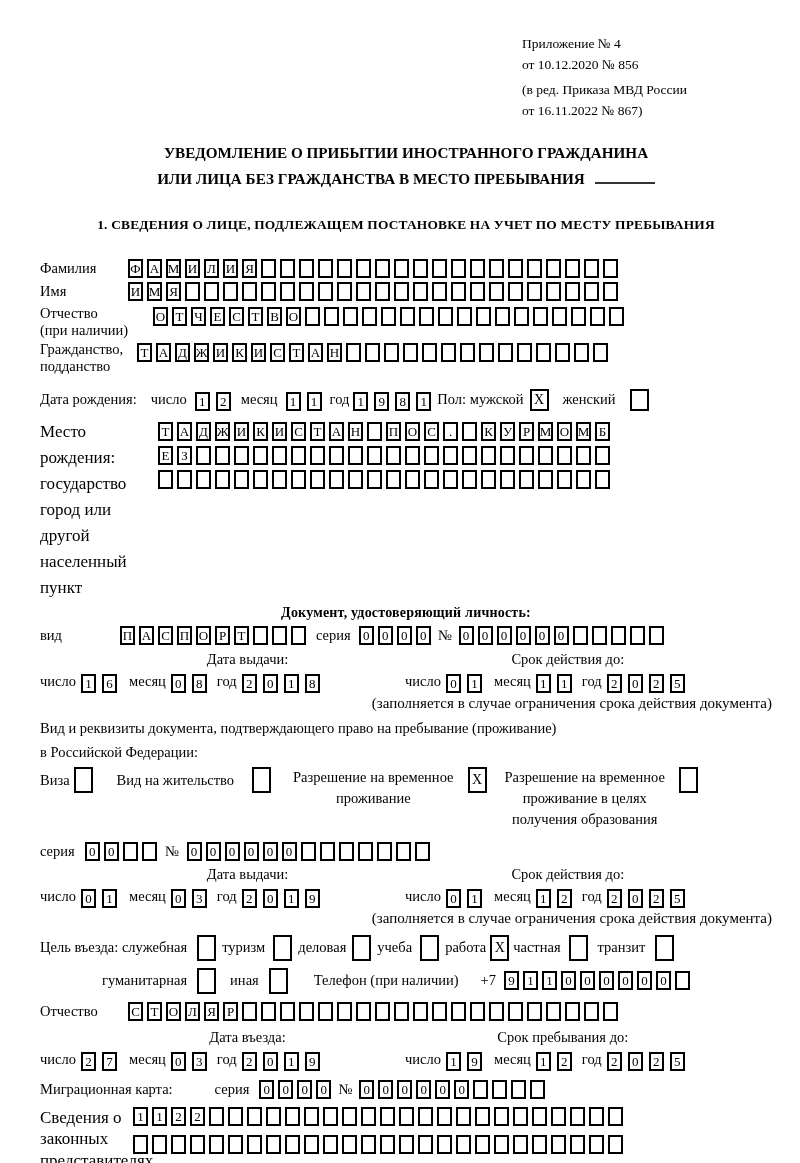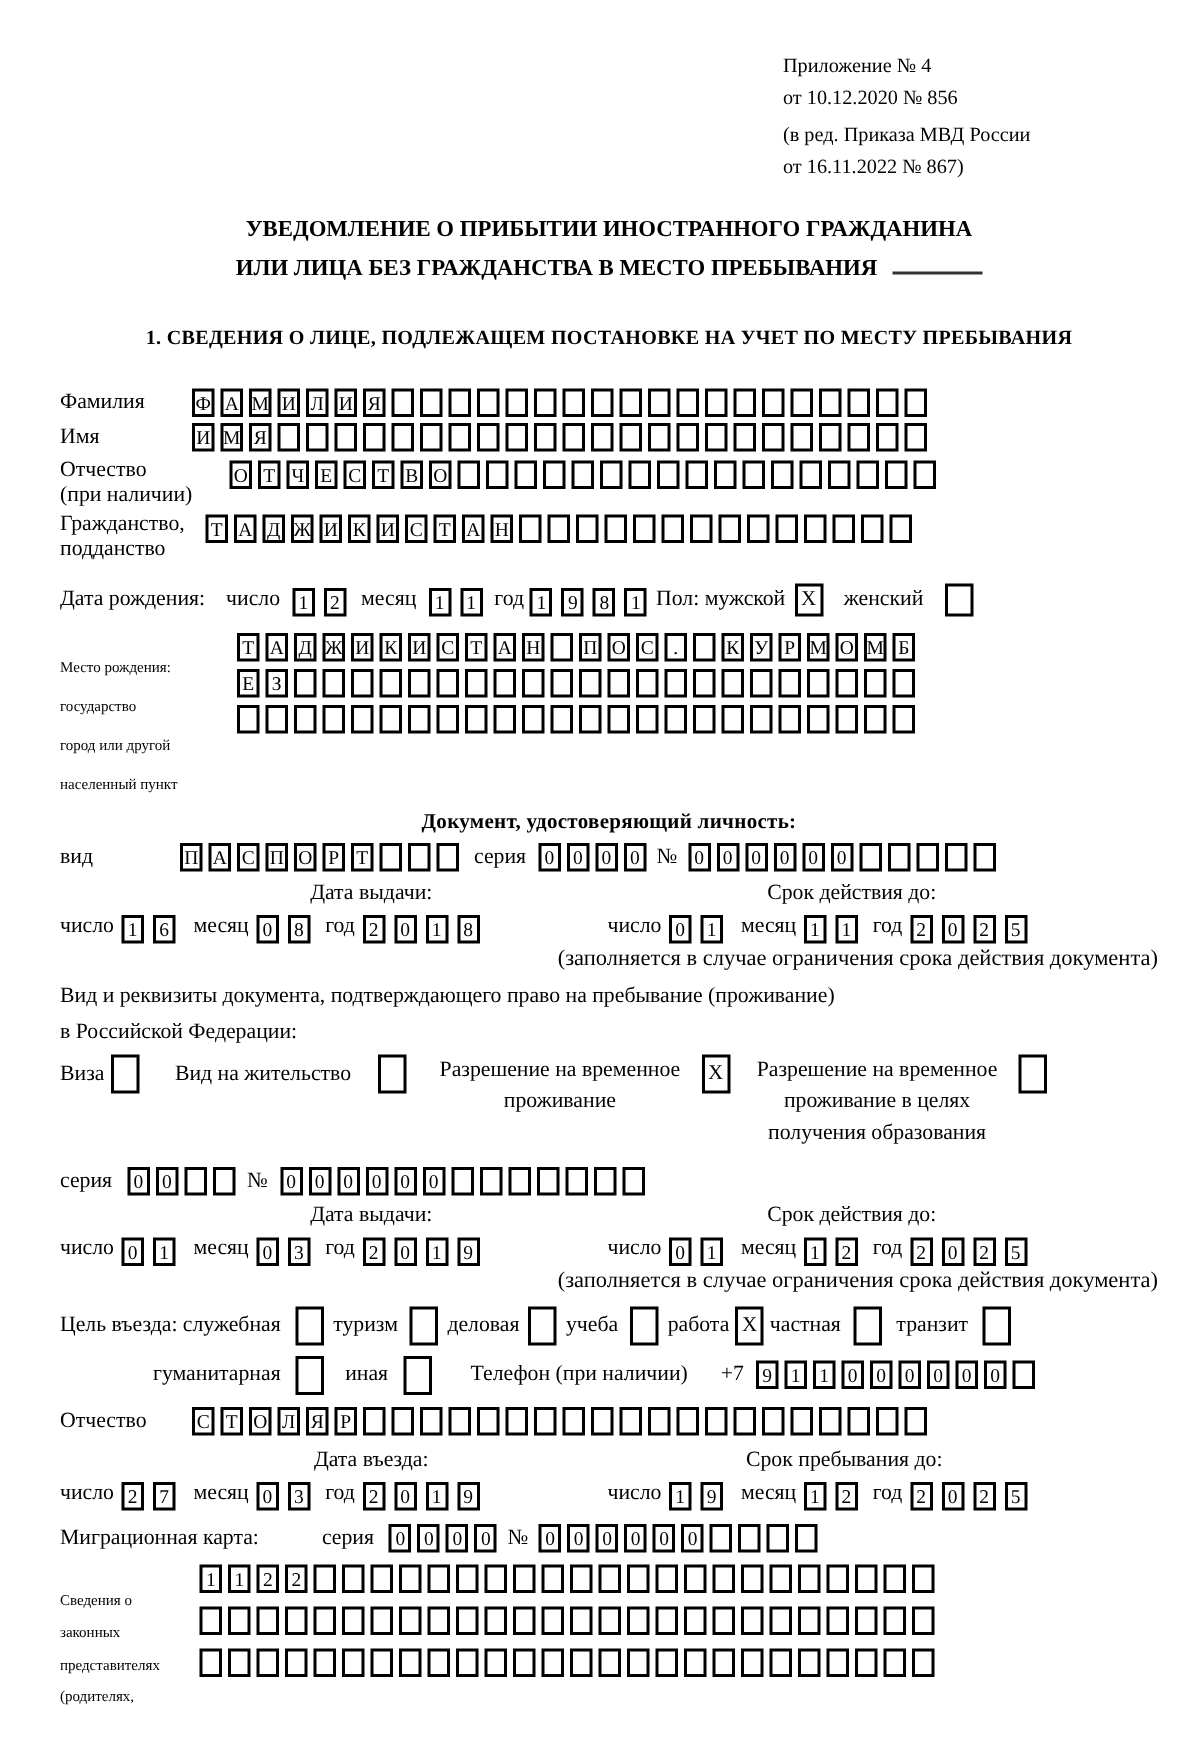--- a/index.html
+++ b/index.html
@@ -38,21 +38,21 @@
   }
   .chk.sq { width: 19px; height: 22px; }
   
   .dates { display: flex; font-size: 14.5px; }
   .dgroup { }
   .dcap { text-align: center; font-size: 14.5px; }
   .dcells { display: flex; align-items: center; margin-top: 3px; }
   .dlbl { margin-right: 5px; }
   .note { text-align: right; font-size: 15px; margin-top: 2px; }
   
-  .mlabel { flex: none; font-size: 10px; line-height: 26px; margin-top: 14px; }
+  .mlabel { flex: none; font-size: 17px; line-height: 26px; }
   .mrows .cells { margin-bottom: 5px; }
   .chklbl { text-align: center; line-height: 1.45; }
 </style>
 </head>
 <body>
 
 <div class="page">
 
   <div class="annex">
     <div>Приложение № 4</div>

